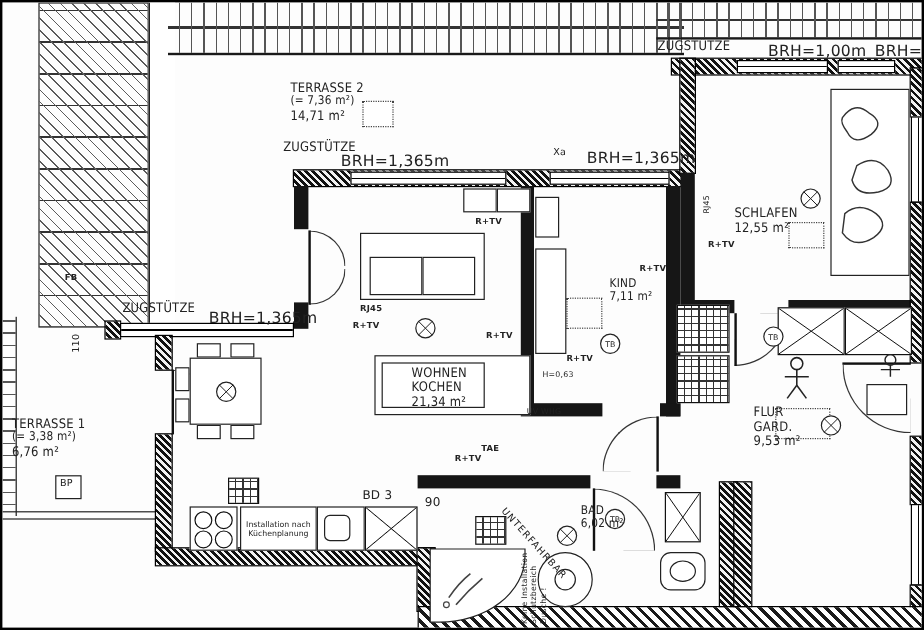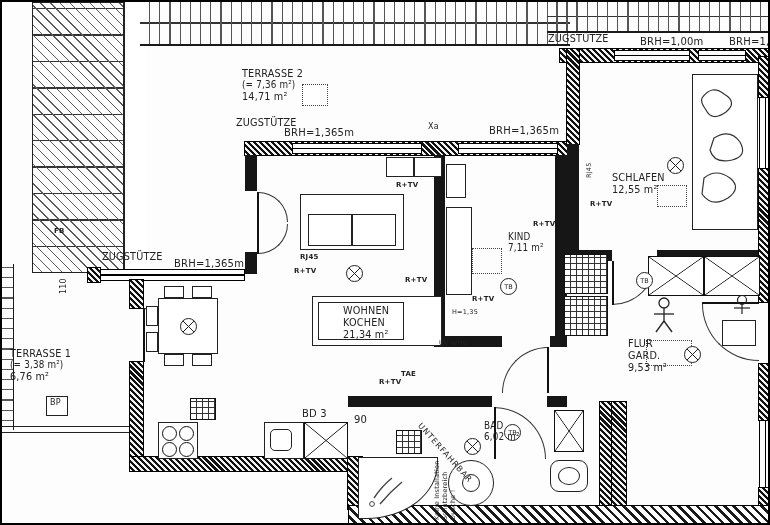--- a/index.html
+++ b/index.html
@@ -1,21 +1,21 @@
 <!DOCTYPE html>
 <html><head>
 <meta charset="utf-8">
 <style>
   html,body{margin:0;padding:0;background:#e8e8e8;}
   .plan{position:relative;width:770px;height:525px;background:#fdfdfd;border:2px solid #000;
         box-sizing:border-box;overflow:hidden;font-family:"DejaVu Sans",sans-serif;color:#1c1c1c;}
   .abs{position:absolute;}
   .lbl{position:absolute;white-space:nowrap;color:#222;letter-spacing:.2px;line-height:1.08;
        transform-origin:left top;}
-  .fs11{font-size:11px;} .fs10{font-size:10px;} .fs9{font-size:10px;text-align:center;} .fs8{font-size:8px;}
+  .fs11{font-size:11px;} .fs10{font-size:10px;} .fs9{font-size:13px;text-align:center;} .fs8{font-size:8px;}
   .fs7{font-size:7px;font-weight:bold;} .fs6{font-size:6.5px;}
   .cond{transform:scaleX(.88);}
   
   .wall{position:absolute;background:repeating-linear-gradient(45deg,#f2f2f2 0 2px,#111 2px 4.2px);
         outline:1px solid #000;}
   .solid{position:absolute;background:#161616;}
   .band{position:absolute;background:repeating-linear-gradient(45deg,#fff 0 4px,#1a1a1a 4px 6.5px);
         border:1.5px solid #000;box-sizing:border-box;}
   
   .deck{position:absolute;border:1.5px solid #222;box-sizing:border-box;
@@ -143,20 +143,24 @@
 
   <div class="furn" style="left:384px;top:155px;width:28px;height:20px;"></div>
   <div class="furn" style="left:412px;top:155px;width:28px;height:20px;"></div>
 
   <div class="gridbox" style="left:188px;top:396px;width:26px;height:22px;"></div>
   <div class="furn" style="left:156px;top:420px;width:40px;height:37px;"></div>
   <div class="burner" style="left:160px;top:424px;"></div>
   <div class="burner" style="left:177px;top:424px;"></div>
   <div class="burner" style="left:160px;top:440px;"></div>
   <div class="burner" style="left:177px;top:440px;"></div>
+  <div class="furn" style="left:198px;top:420px;width:64px;height:37px;display:flex;flex-direction:column;align-items:center;justify-content:center;">
+     <span class="fs6">Installation nach</span>
+     <span class="fs6">Küchenplanung</span>
+  </div>
   <div class="furn" style="left:262px;top:420px;width:40px;height:37px;"></div>
   <div class="furn" style="left:268px;top:427px;width:22px;height:22px;border-radius:5px;"></div>
   <div class="xbox" style="left:302px;top:420px;width:44px;height:37px;"></div>
 
   <div class="furn" style="left:444px;top:205px;width:26px;height:88px;"></div>
   <div class="dotted" style="left:470px;top:246px;width:30px;height:26px;"></div>
   <div class="furn" style="left:444px;top:162px;width:20px;height:34px;"></div>
   <div class="tbc" style="left:498px;top:276px;">
       <span>TB</span>
     </div>
@@ -247,42 +251,42 @@
     <div>9,53 m²</div>
   </div>
 
   <div class="lbl fs10 cond" style="left:482px;top:419px;">
     <div>BAD</div>
     <div>6,02 m²</div>
   </div>
 
   <span class="lbl fs11 cond" style="left:234px;top:115px;">ZUGSTÜTZE</span>
   <span class="lbl fs9" style="left:282px;top:126px;">BRH=1,365m</span>
-  <span class="lbl fs8" style="left:426px;top:121px;">Xa</span>
+  <span class="lbl fs8" style="left:459px;top:121px;">Xa</span>
   <span class="lbl fs9" style="left:487px;top:124px;">BRH=1,365m</span>
 
   <span class="lbl fs11 cond" style="left:546px;top:31px;">ZUGSTÜTZE</span>
   <span class="lbl fs9" style="left:638px;top:35px;">BRH=1,00m</span>
   <span class="lbl fs9" style="left:727px;top:35px;">BRH=1,00m</span>
 
   <span class="lbl fs11 cond" style="left:100px;top:249px;">ZUGSTÜTZE</span>
   <span class="lbl fs9" style="left:172px;top:257px;">BRH=1,365m</span>
 
   <span class="lbl fs7" style="left:394px;top:180px;">R+TV</span>
   <span class="lbl fs7" style="left:298px;top:252px;">RJ45</span>
   <span class="lbl fs7" style="left:292px;top:266px;">R+TV</span>
   <span class="lbl fs7" style="left:403px;top:275px;">R+TV</span>
   <span class="lbl fs7" style="left:531px;top:219px;">R+TV</span>
   <span class="lbl fs7" style="left:588px;top:199px;">R+TV</span>
   <span class="lbl fs6" style="left:584px;top:176px;transform:rotate(-90deg);">RJ45</span>
   <span class="lbl fs7" style="left:470px;top:294px;">R+TV</span>
   <span class="lbl fs7" style="left:377px;top:377px;">R+TV</span>
   <span class="lbl fs7" style="left:399px;top:369px;">TAE</span>
   <span class="lbl fs6" style="left:437px;top:338px;">UV WHG</span>
-  <span class="lbl fs6" style="left:450px;top:307px;">H=1,35</span>
+  <span class="lbl fs6" style="left:450px;top:307px;">H=0,63</span>
 
   <span class="lbl fs10" style="left:300px;top:407px;">BD 3</span>
   <span class="lbl fs10" style="left:352px;top:413px;">90</span>
   <span class="lbl fs8" style="left:58px;top:292px;transform:rotate(-90deg);">110</span>
   <span class="lbl fs7" style="left:52px;top:226px;">FB</span>
 
   <span class="lbl fs8" style="left:420px;top:420px;transform:rotate(48deg);letter-spacing:1px;">UNTERFAHRBAR</span>
 
   <div class="lbl" style="left:432px;top:438px;height:80px;display:flex;gap:1px;">
     <span class="vtext fs6">Keine Installation</span>

